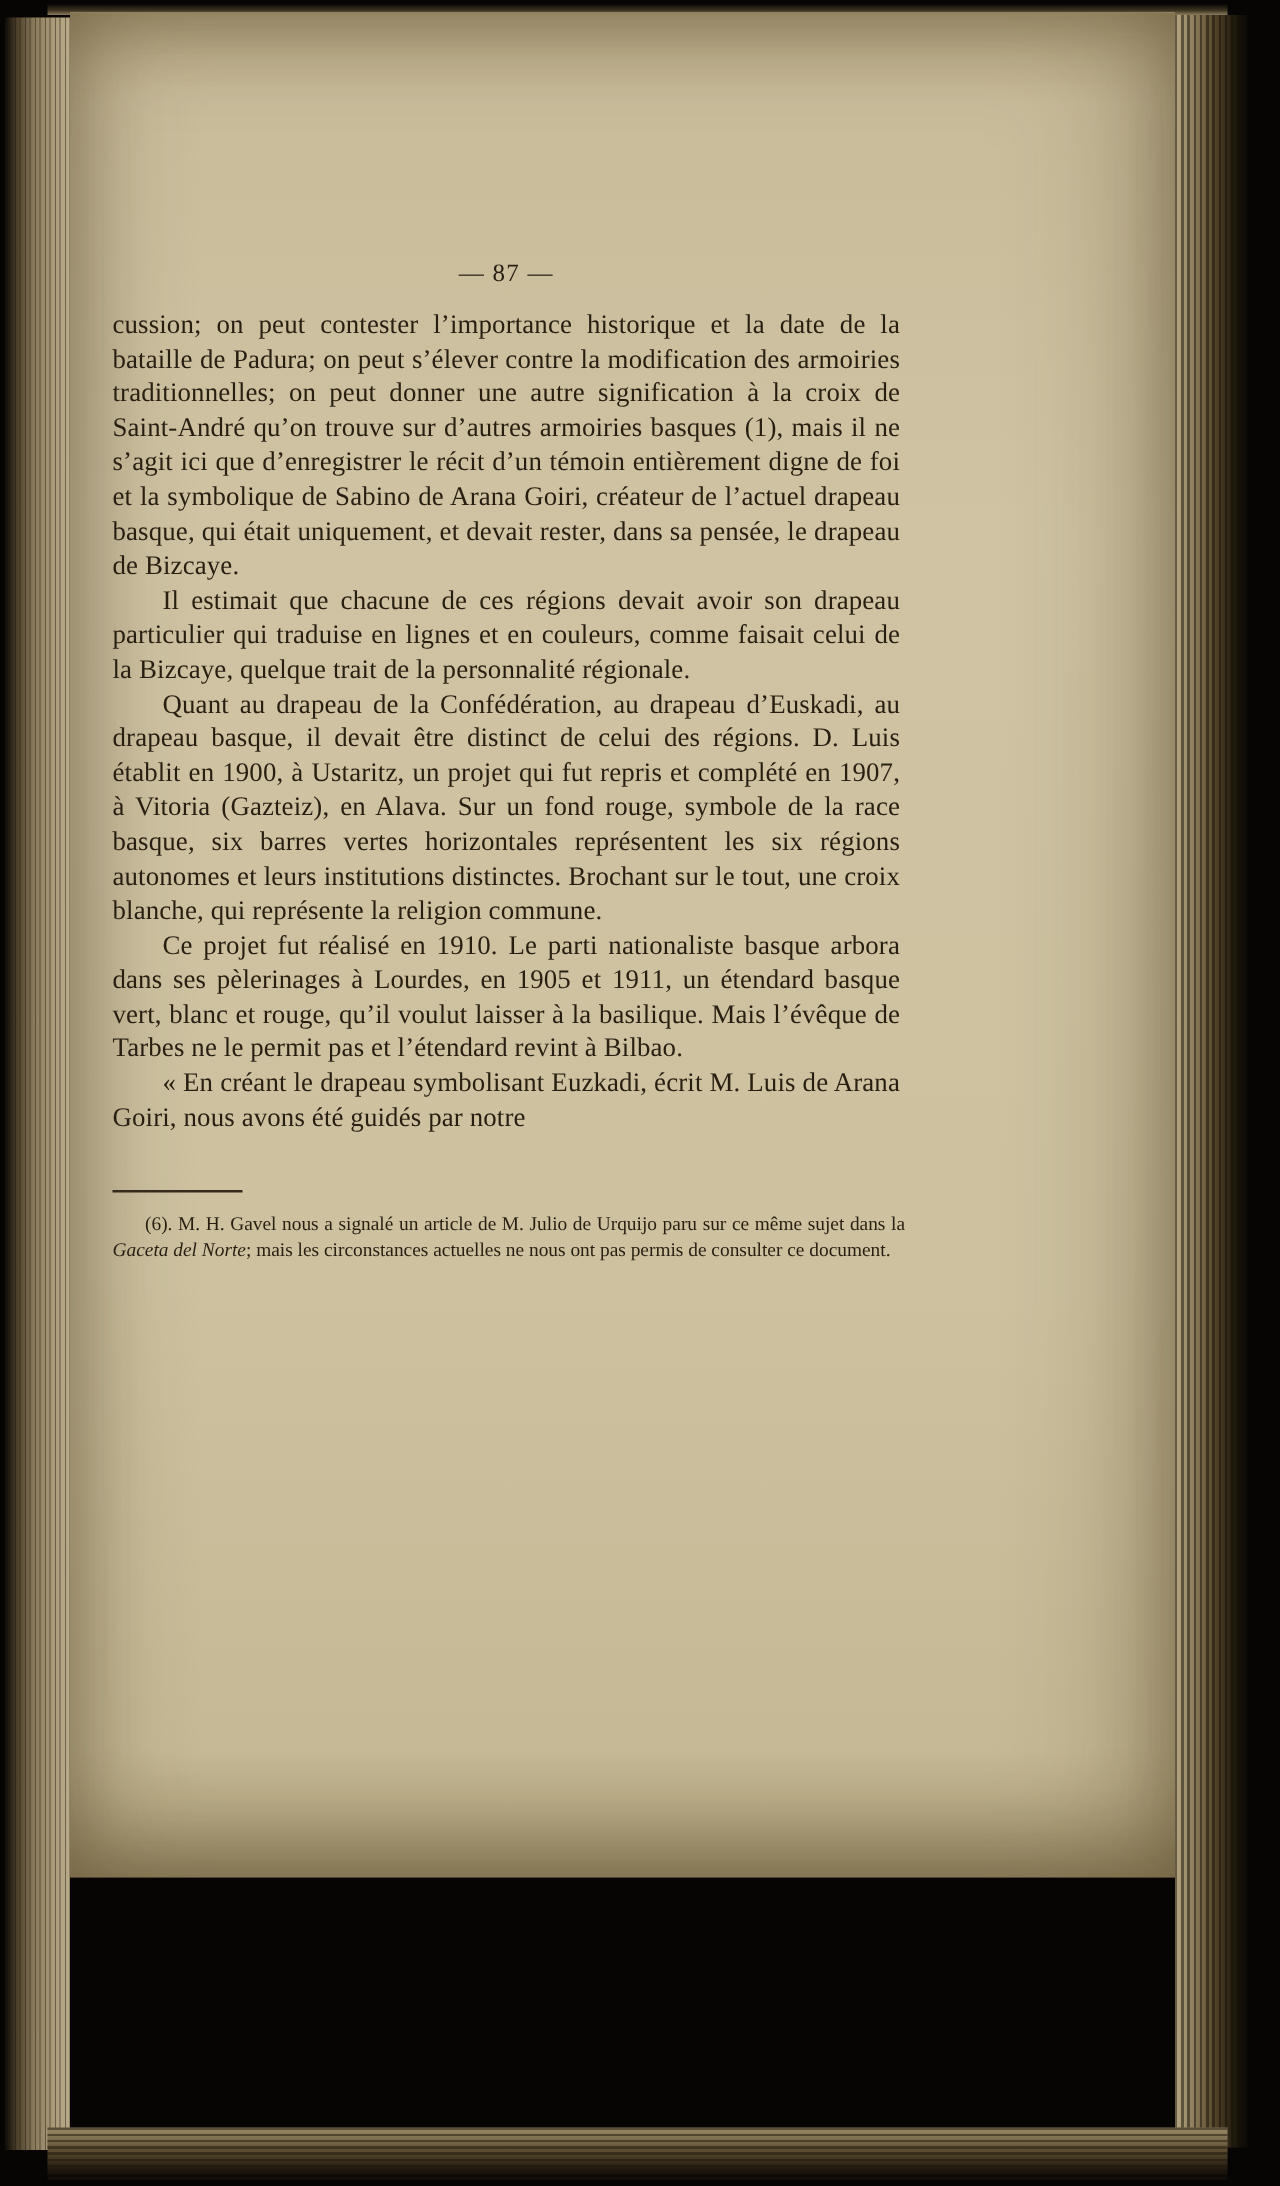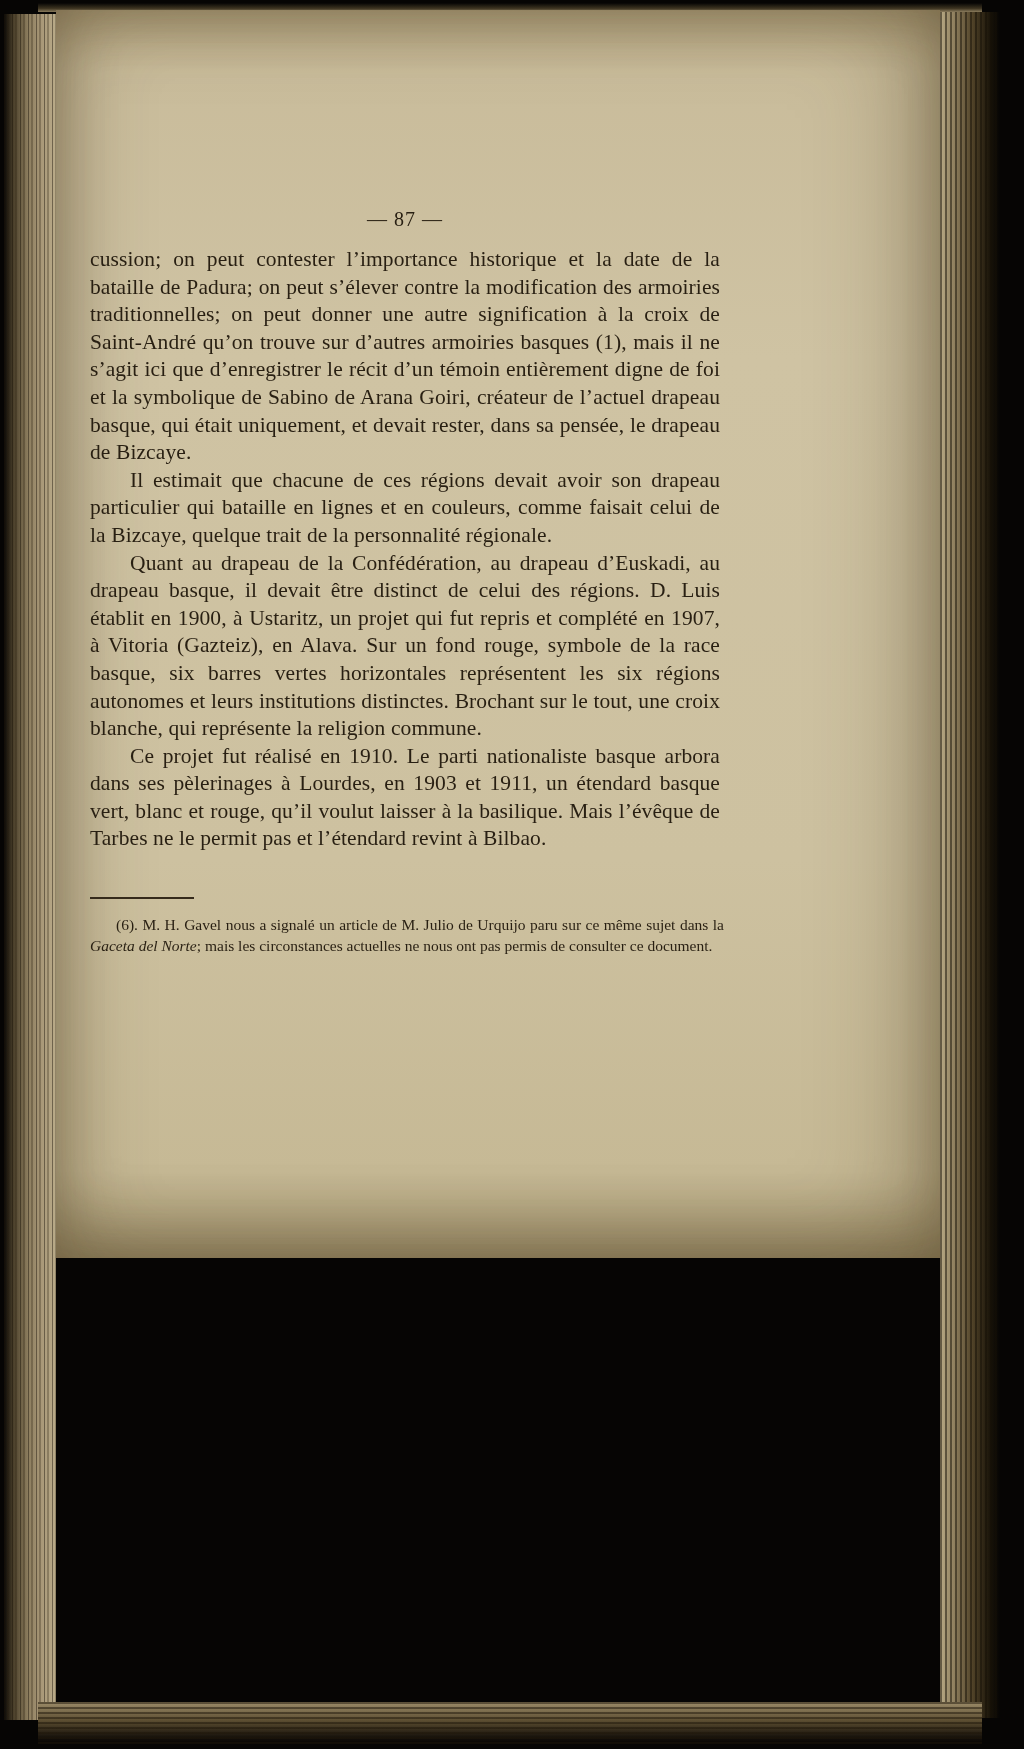--- a/index.html
+++ b/index.html
@@ -52,21 +52,21 @@
   .edge-top {
     position: absolute;
     left: 38px; top: 3px;
     width: 944px; height: 9px;
     background: linear-gradient(180deg, #060504 0%, #3d3421 60%, #8a7b5c 100%);
   }
   
   .paper {
     position: absolute;
     left: 56px; top: 10px;
-    width: 884px; height: 1248px;
+    width: 884px; height: 1492px;
     background: linear-gradient(180deg,
       #bdae8a 0%, #c9bc9b 5%, #cfc3a3 28%, #cdc1a0 68%, #c6b995 93%, #b1a37d 100%);
     box-shadow:
       inset 35px 0 70px rgba(70,55,25,0.18),
       inset -45px 0 90px rgba(70,55,25,0.25),
       inset 0 -30px 60px rgba(60,45,20,0.25),
       inset 0 18px 40px rgba(70,55,25,0.15);
   }
   .text-col {
     position: absolute;
@@ -120,23 +120,24 @@
   <div class="edge-right"></div>
   <div class="edge-bottom"></div>
 
   <div class="paper">
     <div class="text-col">
 
       <div class="page-number">— 87 —</div>
 
       <div class="body-text">
         <p class="first">cussion; on peut contester l’importance historique et la date de la bataille de Padura; on peut s’élever contre la modification des armoiries traditionnelles; on peut donner une autre signification à la croix de Saint-André qu’on trouve sur d’autres armoiries basques (1), mais il ne s’agit ici que d’enregistrer le récit d’un témoin entièrement digne de foi et la symbolique de Sabino de Arana Goiri, créateur de l’actuel drapeau basque, qui était uniquement, et devait rester, dans sa pensée, le drapeau de Bizcaye.</p>
-        <p>Il estimait que chacune de ces régions devait avoir son drapeau particulier qui bataille en lignes et en couleurs, comme faisait celui de la Bizcaye, quelque trait de la personnalité régionale.</p>
+        <p>Il estimait que chacune de ces régions devait avoir son drapeau particulier qui traduise en lignes et en couleurs, comme faisait celui de la Bizcaye, quelque trait de la personnalité régionale.</p>
         <p>Quant au drapeau de la Confédération, au drapeau d’Euskadi, au drapeau basque, il devait être distinct de celui des régions. D. Luis établit en 1900, à Ustaritz, un projet qui fut repris et complété en 1907, à Vitoria (Gazteiz), en Alava. Sur un fond rouge, symbole de la race basque, six barres vertes horizontales représentent les six régions autonomes et leurs institutions distinctes. Brochant sur le tout, une croix blanche, qui représente la religion commune.</p>
-        <p>Ce projet fut réalisé en 1910. Le parti nationaliste basque arbora dans ses pèlerinages à Lourdes, en 1903 et 1911, un étendard basque vert, blanc et rouge, qu’il voulut laisser à la basilique. Mais l’évêque de Tarbes ne le permit pas et l’étendard revint à Bilbao.</p>
+        <p>Ce projet fut réalisé en 1910. Le parti nationaliste basque arbora dans ses pèlerinages à Lourdes, en 1905 et 1911, un étendard basque vert, blanc et rouge, qu’il voulut laisser à la basilique. Mais l’évêque de Tarbes ne le permit pas et l’étendard revint à Bilbao.</p>
+        <p>« En créant le drapeau symbolisant Euzkadi, écrit M. Luis de Arana Goiri, nous avons été guidés par notre</p>
       </div>
 
       <div class="footnote-rule"></div>
 
       <p class="footnote"><span>(6). M. H. Gavel nous a signalé un article de M. Julio de Urquijo paru sur ce même sujet dans la </span><i>Gaceta del Norte</i><span>; mais les circonstances actuelles ne nous ont pas permis de consulter ce document.</span></p>
 
     </div>
   </div>
 </div>
 

